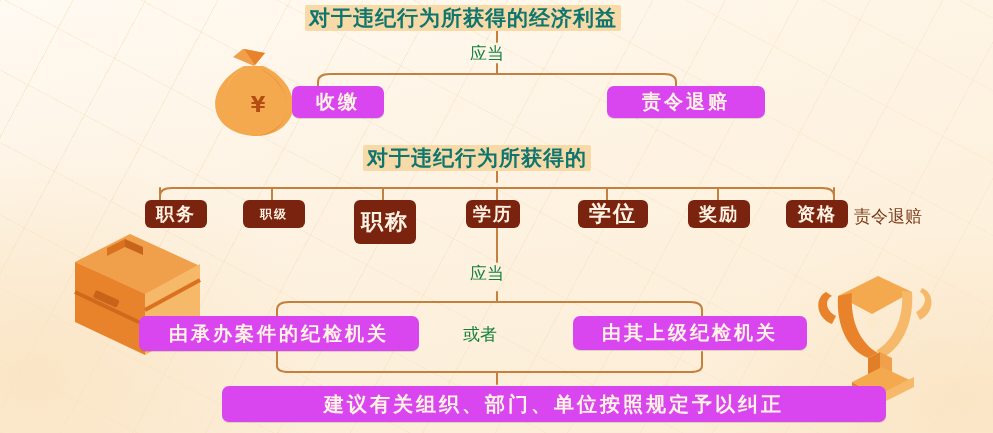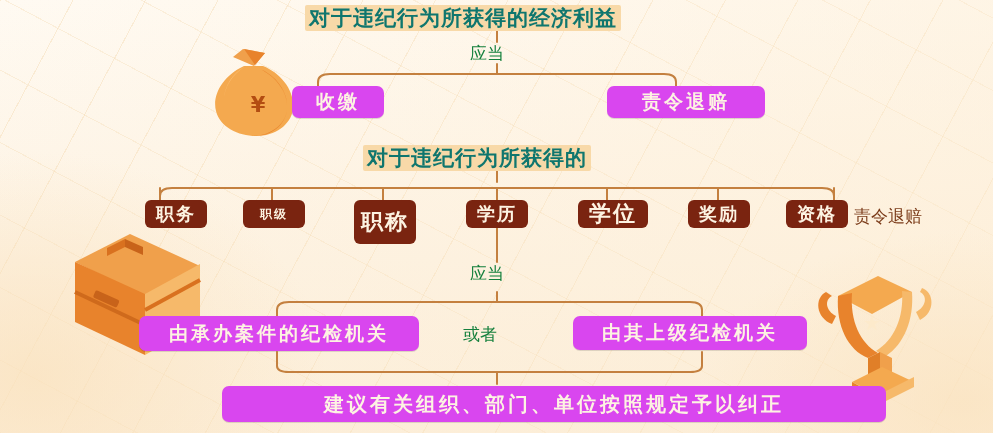--- a/index.html
+++ b/index.html
@@ -158,21 +158,21 @@
 <div class="pill" style="left:292px;top:86px;width:92px;height:32px;font-size:19px;">收缴</div>
 <div class="pill" style="left:607px;top:86px;width:158px;height:32px;font-size:19px;">责令退赔</div>
 
 <div class="hl" style="left:363px;top:144px;font-size:21px;">
   <span class="bg">对于违纪行为所获得的</span>
 </div>
 
 <div class="chip" style="left:133px;top:200px;width:62px;height:28px;font-size:18px;margin-left:12px;">职务</div>
 <div class="chip" style="left:243px;top:200px;width:62px;height:28px;font-size:12px;">职级</div>
 <div class="chip" style="left:354px;top:200px;width:62px;height:44px;font-size:22px;">职称</div>
-<div class="chip" style="left:466px;top:200px;width:62px;height:28px;font-size:18px;">学历</div>
+<div class="chip" style="left:466px;top:200px;width:54px;height:28px;font-size:18px;">学历</div>
 <div class="chip" style="left:578px;top:200px;width:70px;height:28px;font-size:22px;">学位</div>
 <div class="chip" style="left:688px;top:200px;width:62px;height:28px;font-size:18px;">奖励</div>
 <div class="chip" style="left:786px;top:200px;width:62px;height:28px;font-size:18px;">资格</div>
 
 <div class="tailtext" style="left:854px;top:205px;font-size:17px;">责令退赔</div>
 
 <div class="plain" style="left:470px;top:262px;font-size:17px;">应当</div>
 
 <div class="pill" style="left:139px;top:316px;width:280px;height:35px;font-size:19px;">由承办案件的纪检机关</div>
 <div class="plain" style="left:463px;top:323px;font-size:17px;">或者</div>

